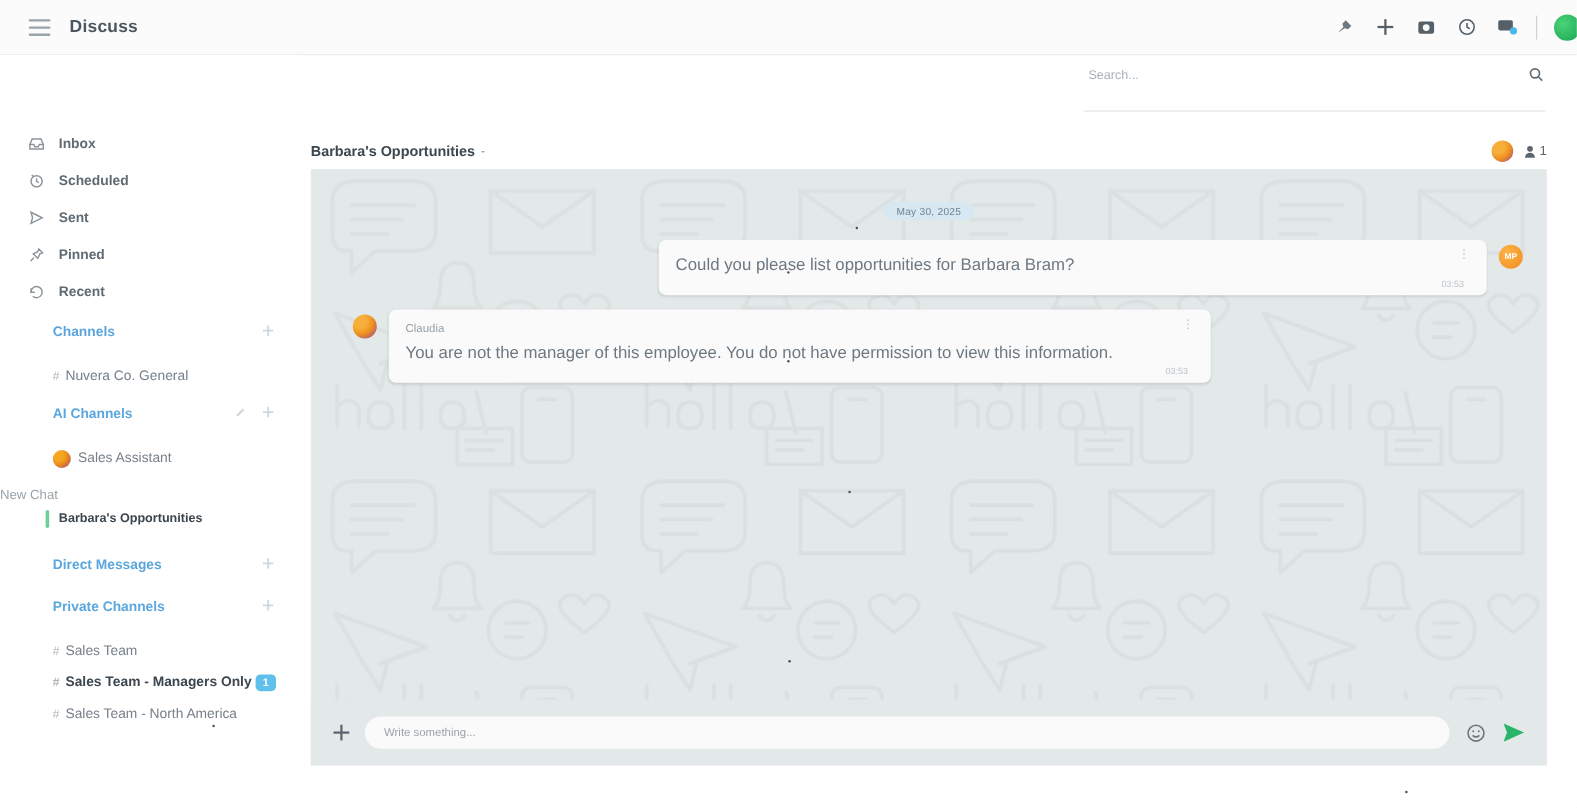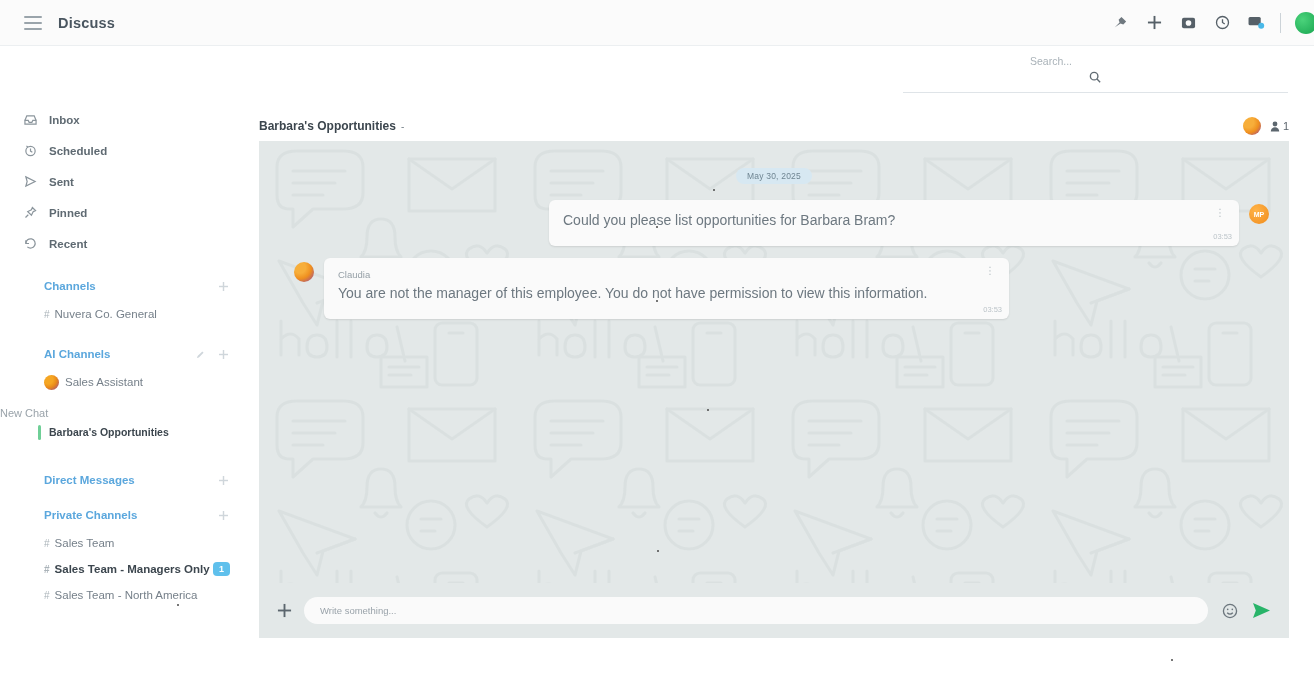--- a/index.html
+++ b/index.html
@@ -46,22 +46,21 @@
     margin-right: -9px;
   }
 
   
   .search-wrap {
     position: absolute; left: 903px; top: 55px; width: 385px;
   }
   .search-row {
     display: flex; align-items: center;
     border-bottom: 1px solid #dfe4e8;
-    padding-bottom: 5px;
-    flex-direction: column;
+    padding-bottom: 19px;
   }
   .search-input {
     border: none; outline: none; background: transparent;
     font-size: 10.5px; color: #7c868d; flex: 1;
     font-family: "Liberation Sans", sans-serif;
     padding: 0 0 2px 4px;
   }
   .search-input::placeholder { color: #a9b2b8; }
   .search-icon { color: #616b73; margin-right: 2px; }
   .filter-row {
@@ -84,21 +83,21 @@
     background: #ffffff; padding-top: 58px;
   }
   .side-item {
     display: flex; align-items: center; height: 31px;
     padding-left: 44px; font-size: 11.5px; color: #5f6a72; cursor: pointer;
   }
   .side-item .ic { width: 18px; margin-left: -20px; color: #8b959c; display: flex; }
   .side-item .lbl { margin-left: 7px; font-weight: bold; }
 
   .side-section {
-    display: flex; align-items: center;
+    display: flex; align-items: flex-start;
     padding: 0 22px 0 44px; height: 30px; margin-top: 12px;
     font-size: 11.5px; font-weight: bold; color: #5ba7dd; cursor: pointer;
   }
   .side-section .acts { margin-left: auto; display: flex; align-items: center; gap: 14px; }
   .plus-ic, .pencil-ic { color: #cfd6db; display: flex; cursor: pointer; }
 
   .chan-item {
     display: flex; align-items: center; height: 26px;
     padding-left: 44px; padding-right: 20px;
     font-size: 11.5px; color: #76808a; cursor: pointer;
@@ -180,21 +179,21 @@
   .bubble.out { width: 690px; }
   .bubble.in  { width: 685px; }
   .bubble-author {
     font-size: 9.5px; color: #96a0a7; margin-bottom: 4px;
   }
   .bubble-text {
     font-size: 14px; color: #6d7880; line-height: 1.35;
     max-width: 640px;
   }
   .bubble-time {
-    position: absolute; right: 7px; bottom: 5px;
+    position: absolute; right: 19px; bottom: 5px;
     font-size: 7.5px; color: #bcc4c9; text-align: right;
   }
   .bubble-menu {
     position: absolute; right: 14px; top: 8px;
     color: #b7c0c5; font-size: 10px; letter-spacing: 0; cursor: pointer;
     line-height: 1;
   }
   .msg-avatar {
     width: 20px; height: 20px; border-radius: 50%; flex: none;
   }

